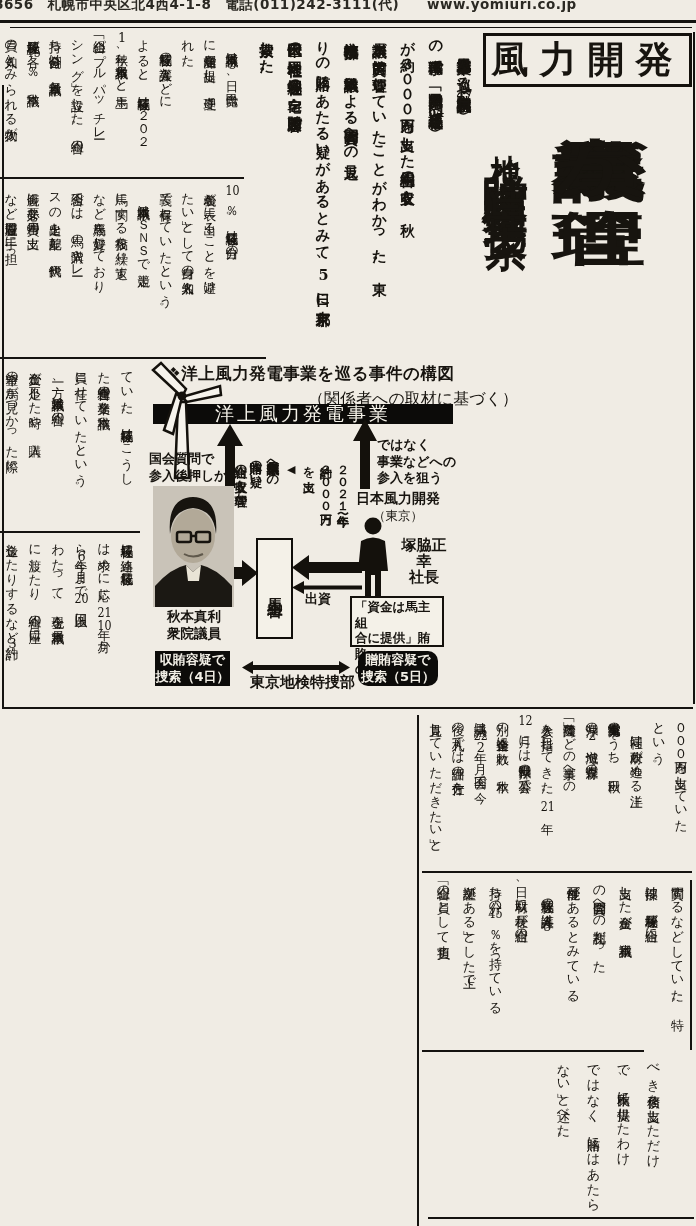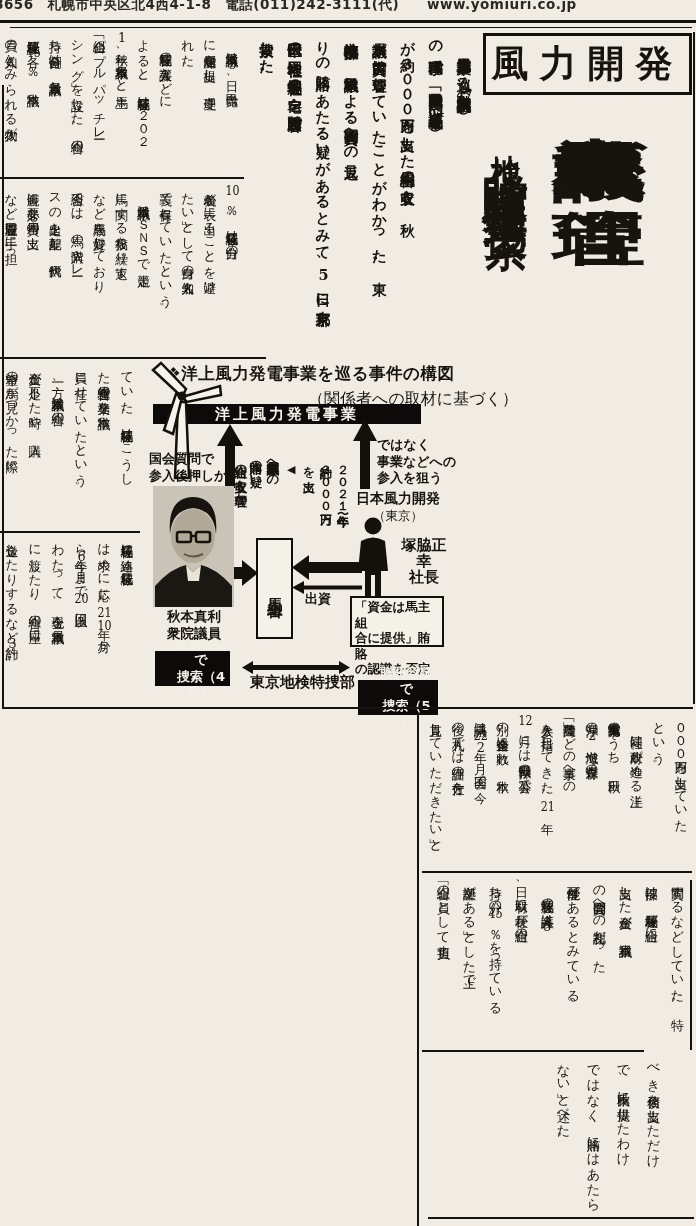--- a/index.html
+++ b/index.html
@@ -12,21 +12,21 @@
   .abs { position:absolute; }
   .rule { position:absolute; background:#151310; }
   
   .jp-v { writing-mode:vertical-rl; text-orientation:mixed; position:absolute; }
   .jp-v .tcol { height:100%; }
   .tcy { text-combine-upright:all; }
   
   #masthead { left:-6px; top:-4px; font-size:13.5px; font-weight:600; color:#2b2923;
     font-family:"DejaVu Sans","Liberation Sans",sans-serif; white-space:nowrap; letter-spacing:.5px;}
   
-  #kicker { left:483px; top:33px; width:209px; height:62px; border:3.5px solid #14110c;
+  #kicker { left:483px; top:33px; width:209px; height:54px; border:3.5px solid #14110c;
     display:flex; align-items:center; justify-content:center;
     font-family:"DejaVu Sans","Liberation Sans",sans-serif;
     font-size:37px; font-weight:900; letter-spacing:11px; }
   
   #headline { left:571px; top:90px; width:58px; height:625px;
     font-family:"DejaVu Sans","Liberation Sans",sans-serif;
     font-size:58px; font-weight:900; letter-spacing:1px; line-height:58px;
     transform:scaleX(1.6); transform-origin:50% 0; }
   #headline .h2nd { margin-block-start:18px; }
   
@@ -47,44 +47,44 @@
   #botc  { left:548px; top:1055px; width:120px; height:160px; }
   #upper .tcol,#lower .tcol { line-height:22.1px; font-size:12.8px; }
   #mida .tcol,#midb .tcol { line-height:23px; font-size:12.8px; }
   #bota .tcol { line-height:22.3px; font-size:12.8px; }
   #botb .tcol { line-height:26px; font-size:13px; }
   #botc .tcol { line-height:30px; font-size:13.2px; }
   
   .sans { font-family:"DejaVu Sans","Liberation Sans",sans-serif; }
   #dg-title { left:166px; top:363px; font-size:16.5px; font-weight:800; letter-spacing:.5px; }
   #dg-source { left:292px; top:389px; font-size:16px;margin-left:16px; }
-  #dg-banner { left:153px; top:404px; width:268px; height:20px; background:#0c0b09; color:#f5f2e9;
-    display:flex; align-items:center; justify-content:center; font-size:15px; font-weight:700; letter-spacing:3px; }
+  #dg-banner { left:153px; top:404px; width:300px; height:20px; background:#0c0b09; color:#f5f2e9;
+    display:flex; align-items:center; justify-content:center; font-size:19px; font-weight:400; letter-spacing:3px; }
   #dg-lbl-l { left:149px; top:451px; font-size:13px; line-height:16.5px; font-weight:600; }
   #dg-lbl-r { left:377px; top:437px; font-size:13px; line-height:16.5px; font-weight:600; }
   #dg-company { left:353px; top:490px; width:90px; text-align:center; }
   #dg-company .dline:first-child { font-size:14px; font-weight:800; }
   #dg-company .dline:last-child { font-size:12.5px; }
   #dg-pres { left:397px; top:537px; width:54px; text-align:center; font-size:15px; font-weight:800; line-height:16px; }
   #dg-pay { left:299px; top:457px; width:52px; height:108px; }
   #dg-pay .tcol { line-height:17px; font-size:12px; font-weight:600; }
   #dg-tri { left:287px; top:463px; font-size:11px; }
   #dg-susp { left:246px; top:452px; width:36px; height:130px; }
   #dg-susp .tcol { line-height:17px; font-size:12.5px; font-weight:600; }
   #dg-manage { left:233px; top:456px; width:16px; height:130px; font-size:12.5px; font-weight:600; }
   #dg-uma { left:256px; top:538px; width:37px; height:101px; border:2.5px solid #100e0a; background:#f4f1e8;
     display:flex; align-items:center; justify-content:center; font-size:15px; font-weight:800; letter-spacing:2px; }
   #dg-uma span { writing-mode:vertical-rl; }
   #dg-invest { left:305px; top:590px; font-size:13px; font-weight:700; }
   #dg-denial { left:350px; top:596px; width:94px; height:51px; border:2px solid #14110c; background:#f4f1e8;
     font-size:12.5px; line-height:15.5px; font-weight:600; padding:1px 3px; }
   .blackbox { background:#0c0b09; color:#f2efe6; text-align:center; font-size:13px; line-height:16.5px; font-weight:700;
-    display:flex; flex-direction:column; justify-content:center;padding-left:17px; }
+    display:flex; flex-direction:column; justify-content:center; }
   #dg-boxl { left:155px; top:651px; width:75px; height:35px; }
-  #dg-boxr { left:358px; top:680px; width:80px; height:35px; }
+  #dg-boxr { left:358px; top:651px; width:80px; height:35px;border-radius:10px; }
   #dg-tokyo { left:250px; top:673px; font-size:15px; font-weight:800; }
   #dg-aki { left:161px; top:608px; width:66px; text-align:center; font-size:13.5px; font-weight:800; line-height:16.5px; }
 </style>
 </head>
 <body>
 
 <div class="abs sans" id="masthead">8656　札幌市中央区北4西4-1-8　電話(011)242-3111(代)　　www.yomiuri.co.jp</div>
 <div class="rule" style="left:0;top:20px;width:696px;height:2.5px"></div>
 <div class="rule" style="left:10px;top:27px;width:682px;height:1px"></div>
 

